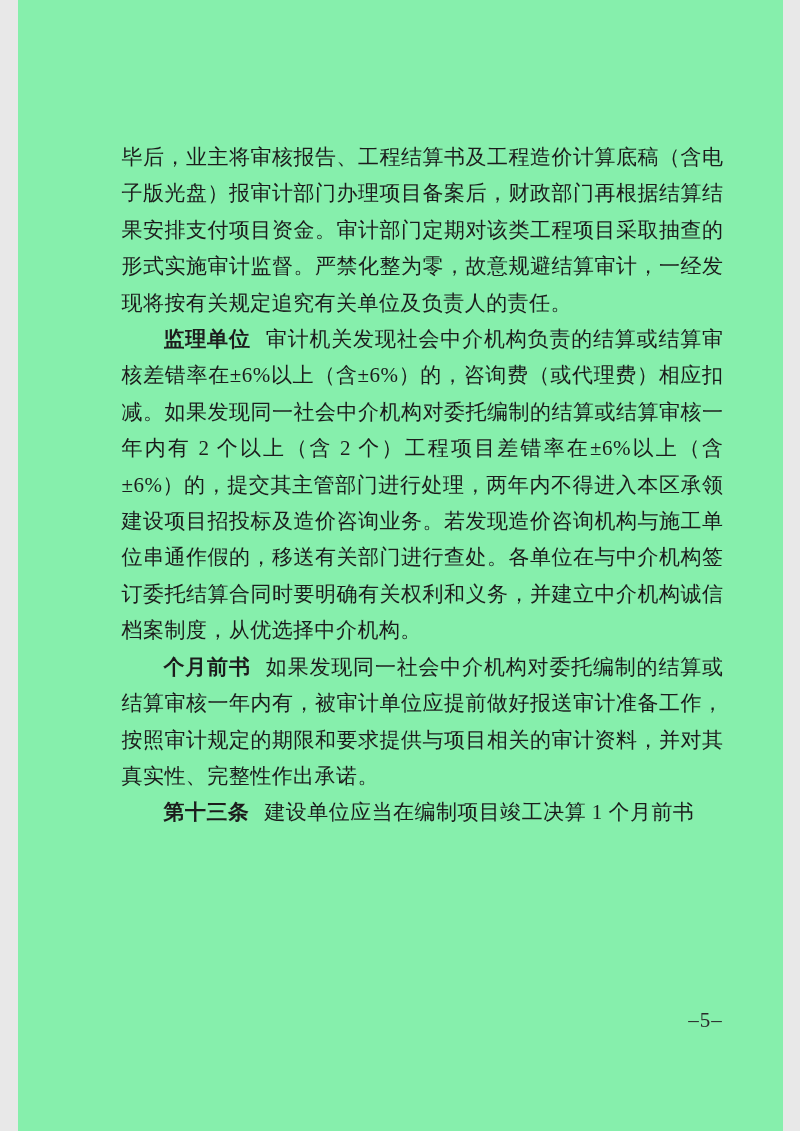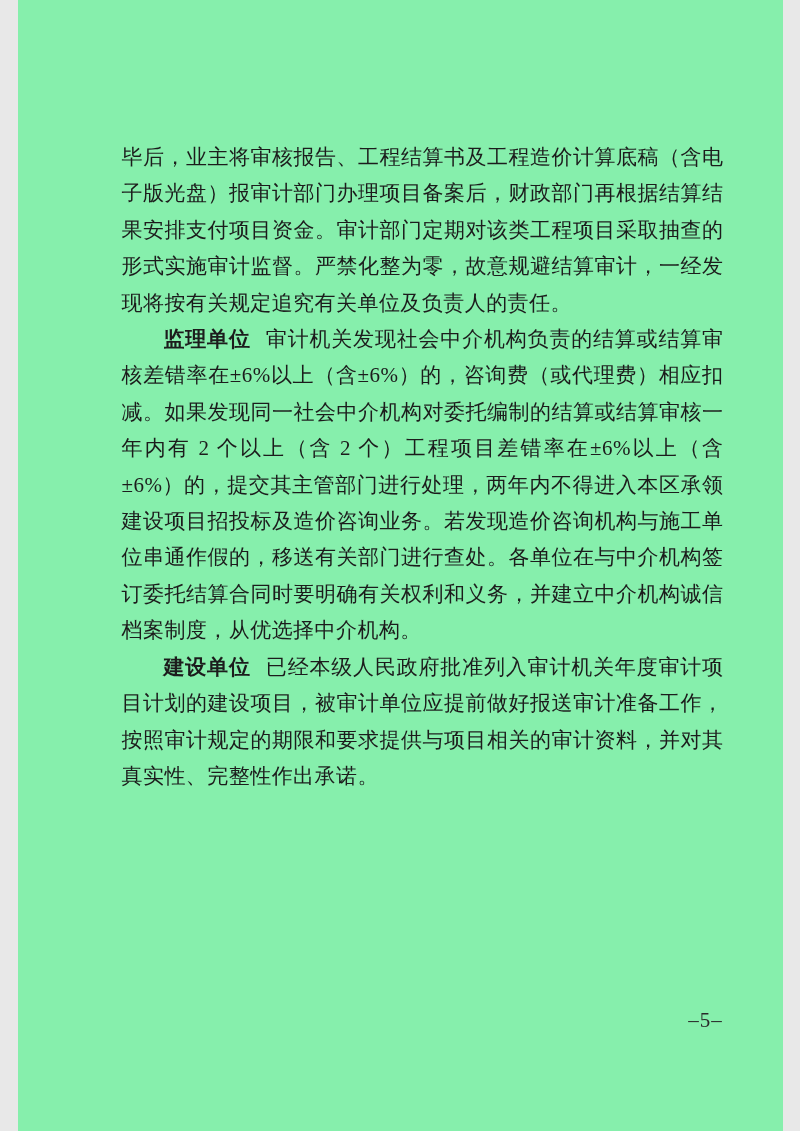--- a/index.html
+++ b/index.html
@@ -55,20 +55,21 @@
 
 <div class="page">
 
   <div class="content">
 
     <p><span>毕后，业主将审核报告、工程结算书及工程造价计算底稿（含电子版光盘）报审计部门办理项目备案后，财政部门再根据结算结果安排支付项目资金。审计部门定期对该类工程项目采取抽查的形式实施审计监督。严禁化整为零，故意规避结算审计，一经发现将按有关规定追究有关单位及负责人的责任。</span></p>
 
 
     <p class="para-indent"><span class="article-heading">监理单位</span><span>审计机关发现社会中介机构负责的结算或结算审核差错率在±6%以上（含±6%）的，咨询费（或代理费）相应扣减。如果发现同一社会中介机构对委托编制的结算或结算审核一年内有 2 个以上（含 2 个）工程项目差错率在±6%以上（含±6%）的，提交其主管部门进行处理，两年内不得进入本区承领建设项目招投标及造价咨询业务。若发现造价咨询机构与施工单位串通作假的，移送有关部门进行查处。各单位在与中介机构签订委托结算合同时要明确有关权利和义务，并建立中介机构诚信档案制度，从优选择中介机构。</span></p>
 
-    <p class="para-indent"><span class="article-heading">建设单位</span><span>已经本级人民政府批准列入审计机关年度审计项目计划的建设项目，被审计单位应提前做好报送审计准备工作，按照审计规定的期限和要求提供与项目相关的审计资料，并对其真实性、完整性作出承诺。</span></p>
+    <p class="para-indent"><span class="article-heading">个月前书</span><span>如果发现同一社会中介机构对委托编制的结算或结算审核一年内有，被审计单位应提前做好报送审计准备工作，按照审计规定的期限和要求提供与项目相关的审计资料，并对其真实性、完整性作出承诺。</span></p>
 
+    <p class="para-indent"><span class="article-heading">第十三条</span><span>建设单位应当在编制项目竣工决算 1 个月前书</span></p>
 
   </div>
 
   <div class="page-number">–5–</div>
 
 </div>
 
 </body></html>

